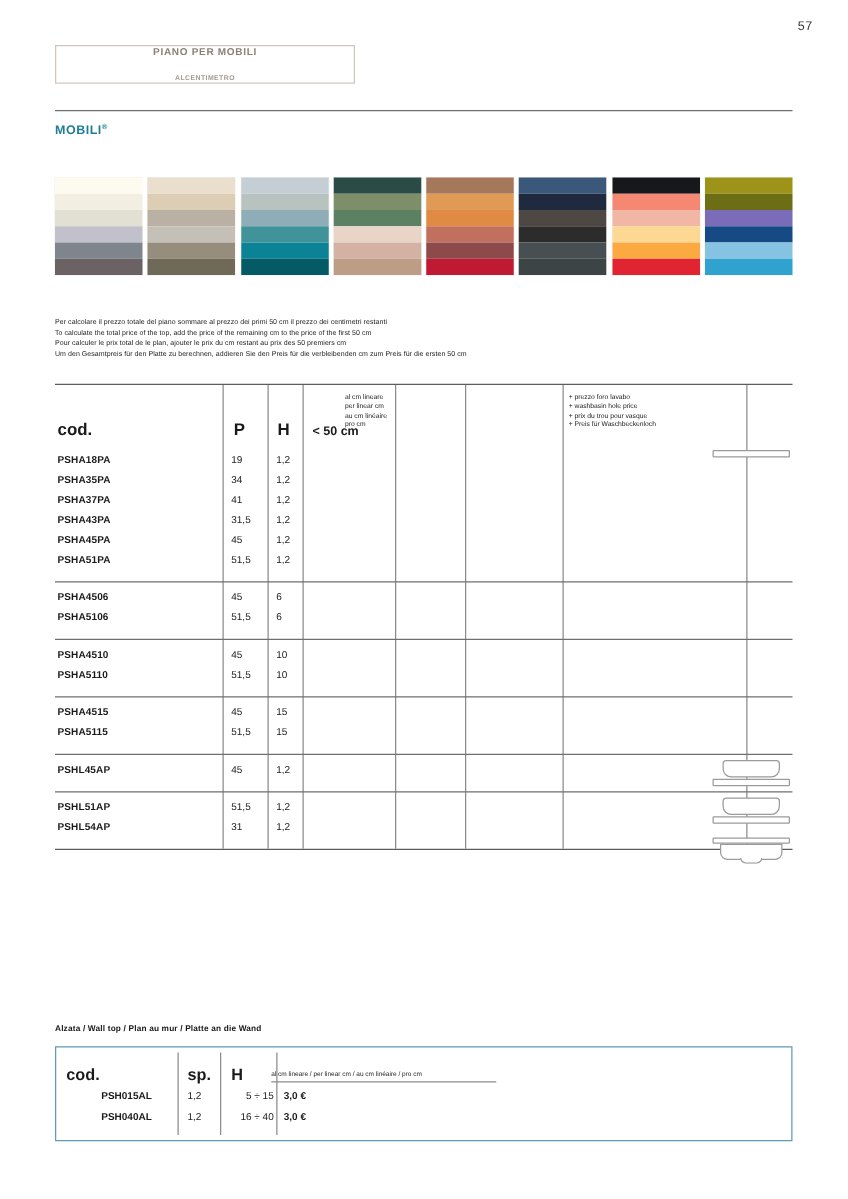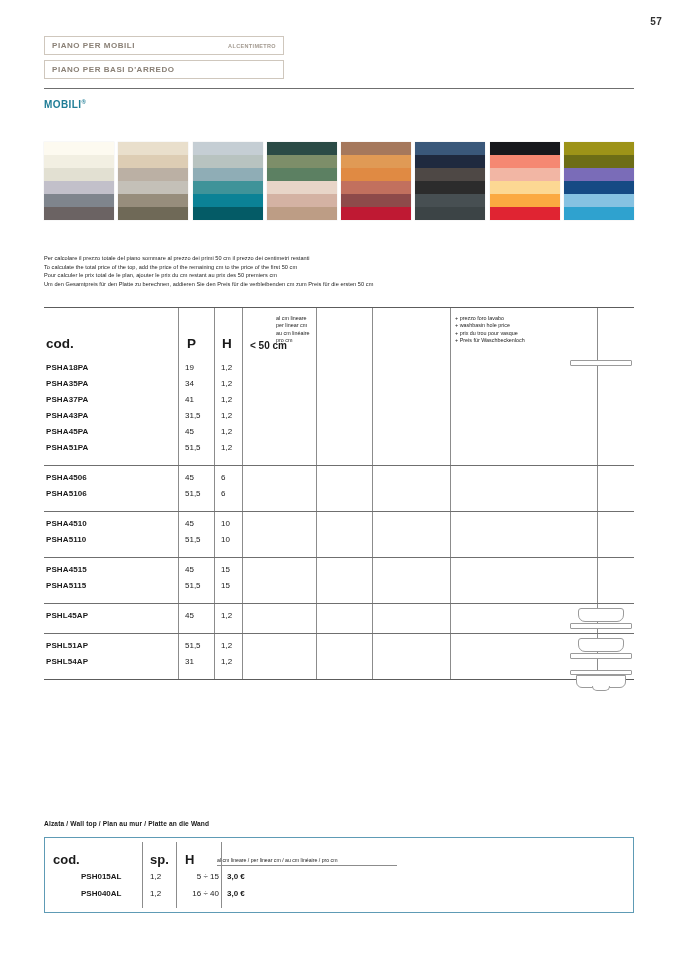--- a/index.html
+++ b/index.html
@@ -5,30 +5,30 @@
   html,body{margin:0;padding:0;}
   body{
     width:678px;height:959px;background:#ffffff;
     font-family:"Liberation Sans",sans-serif;
     color:#1a1a1a;position:relative;overflow:hidden;
   }
   .page{position:absolute;left:0;top:0;width:678px;height:959px;}
 
   
   .page-number{
-    position:absolute;right:16px;top:16px;
-    font-size:10px;font-weight:700;color:#333;letter-spacing:.3px;margin-left:18px;
+    position:absolute;right:28px;top:16px;
+    font-size:10px;font-weight:400;color:#333;letter-spacing:.3px;margin-left:18px;
   }
 
   
   .title-boxes{position:absolute;left:44px;top:36px;width:240px;}
   .title-box{
-    border:1px solid #cfc7bd;height:19px;
+    border:1px solid #cfc7bd;height:31px;
     display:flex;align-items:center;justify-content:space-between;
-    padding:0 7px;box-sizing:border-box;background:#fff;
+    padding:0 7px;box-sizing:border-box;background:#fff;flex-direction:column;
   }
   .title-box + .title-box{margin-top:5px;}
   .title-box .t-main{
     font-size:8px;font-weight:700;color:#8a8076;letter-spacing:.55px;
   }
   .title-box .t-sub{
     font-size:5.5px;font-weight:700;color:#a39a90;letter-spacing:.35px;
   }
   .rule-under-titles{
     position:absolute;left:44px;top:88px;width:590px;height:0;
@@ -141,24 +141,20 @@
 <body>
 
 <div class="page">
 
   <div class="page-number">57</div>
 
   <div class="title-boxes">
     <div class="title-box">
       <span class="t-main">PIANO PER MOBILI</span>
       <span class="t-sub">ALCENTIMETRO</span>
-    </div>
-    <div class="title-box">
-      <span class="t-main">PIANO PER BASI D'ARREDO</span>
-      <span class="t-sub"></span>
     </div>
   </div>
   <div class="rule-under-titles"></div>
 
   <div class="brand"><span>MOBILI</span><span class="reg">®</span></div>
 
   <div class="swatches" id="swatch-row">
       <div class="swatch">
         <span style="background: rgb(253, 250, 240);"></span>
         <span style="background: rgb(242, 239, 226);"></span>

